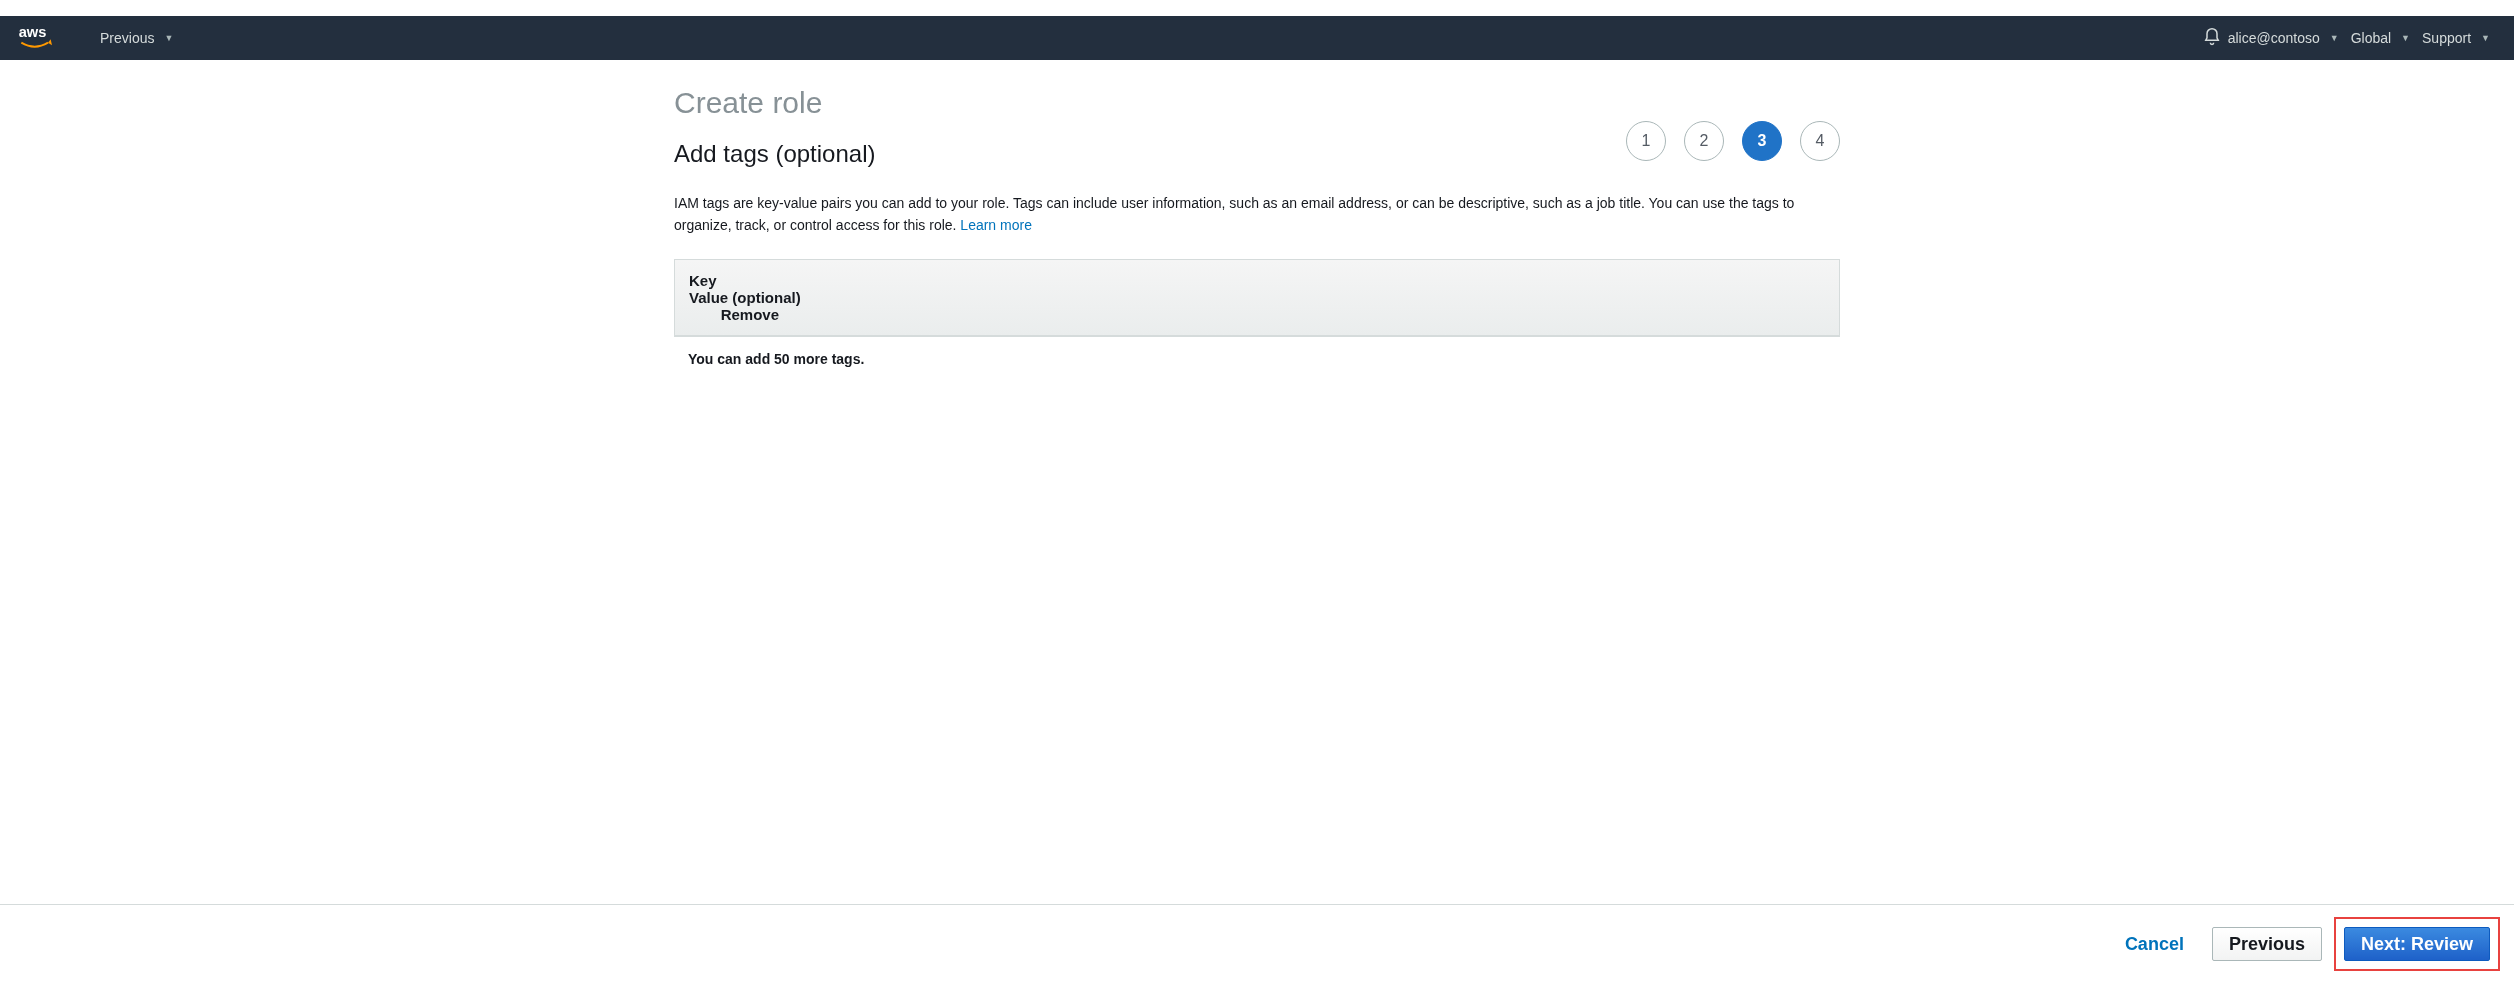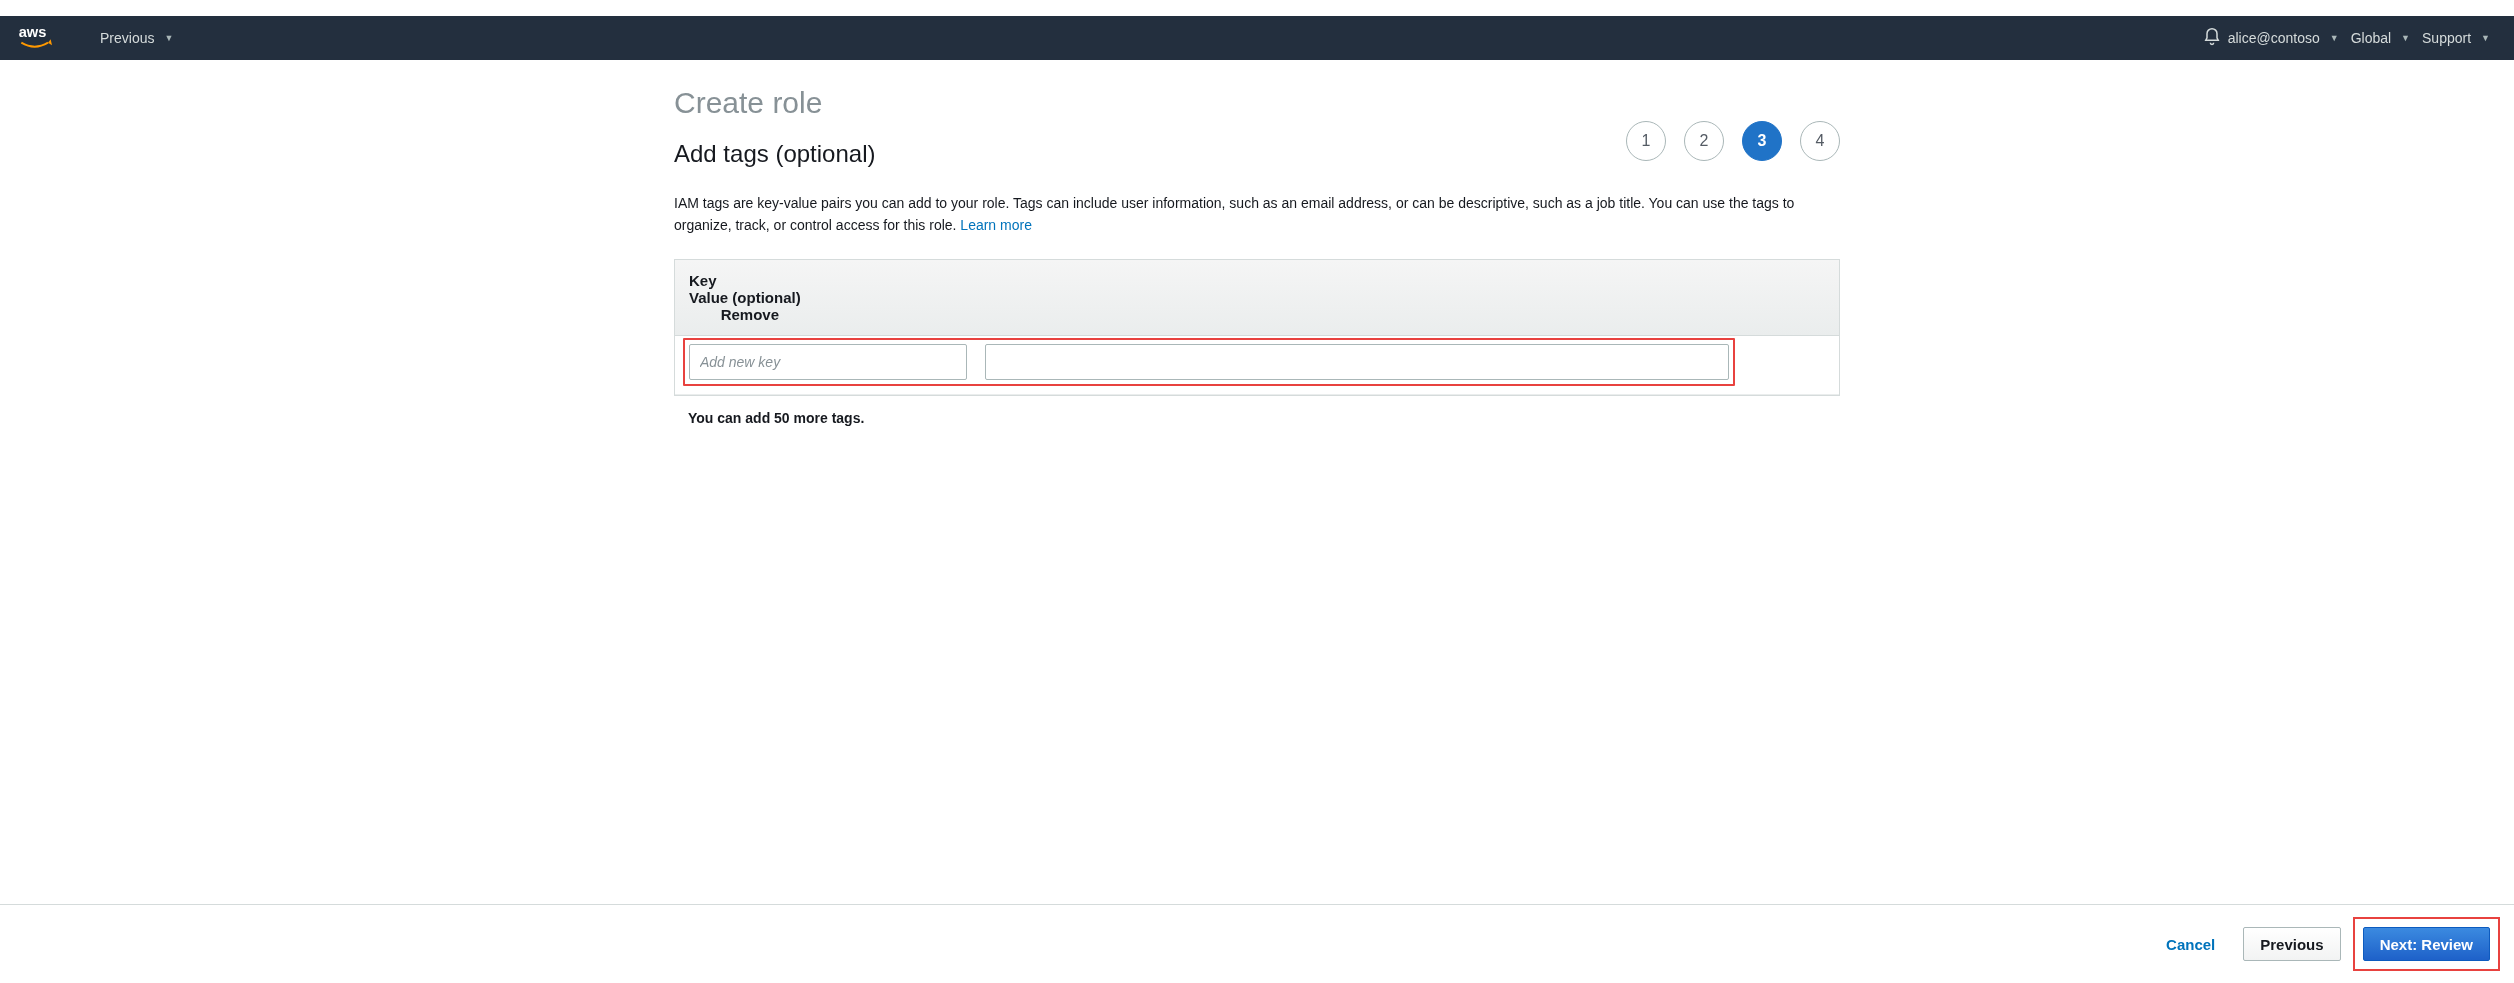--- a/index.html
+++ b/index.html
@@ -77,21 +77,21 @@
   .row-area{ position:relative; border-bottom:1px solid #eaeded;}
   .hint{ margin:14px 0 12px 14px; font-size:14px; color:#16191f;font-weight:bold;}
   
   .footer{
     position:fixed; left:0; right:0; bottom:0;
     background:#fff; border-top:1px solid #d5dbdb;
     padding:12px 14px; display:flex; justify-content:flex-end; gap:12px;
     align-items:center;
   }
   .btn{
-    height:34px; padding:0 16px; font-size:15px; border-radius:2px; cursor:pointer;
+    height:34px; padding:0 16px; font-size:18px; border-radius:2px; cursor:pointer;
     display:inline-flex; align-items:center; justify-content:center;
   }
   .btn-link{ background:none; border:none; color:#0073bb; font-weight:600;}
   .btn-default{
     background:linear-gradient(#fff,#f2f3f3); border:1px solid #aab7b8; color:#16191f; font-weight:600;
   }
   .btn-primary{
     background:linear-gradient(#3b8ae0,#1e61c9); border:1px solid #0d5bbf; color:#fff; font-weight:700;
   }
   .primary-wrap{ border:2px solid #e8423f; padding:8px; display:inline-block;}
@@ -152,28 +152,20 @@
     <p class="desc">
       <span>IAM tags are key-value pairs you can add to your role. Tags can include user information, such as an email address, or can be descriptive, such as a job title. You can use the tags to organize, track, or control access for this role. </span><a href="#" class="link">Learn more</a>
     </p>
 
     <div class="tag-table">
       <div class="tag-head">
         <div class="col-key">Key</div>
         <div class="col-val">Value (optional)</div>
         <div class="col-rem">Remove</div>
       </div>
-      <div class="row-area">
-        <div class="tag-row">
-          <input class="key-input" type="text" placeholder="Add new key" style="">
-          <input class="val-input" type="text" placeholder="" style="">
-          <div style="width:78px"></div>
-        </div>
-        <div id="hl" class="highlight-box" style="left: 8px; top: 2px; width: 1052px; height: 48px;"></div>
-      </div>
     </div>
 
     <p class="hint">You can add 50 more tags.</p>
   </div>
 </div>
 
 <div class="footer">
   <button class="btn btn-link">Cancel</button>
   <button class="btn btn-default">Previous</button>
   <span class="primary-wrap">

